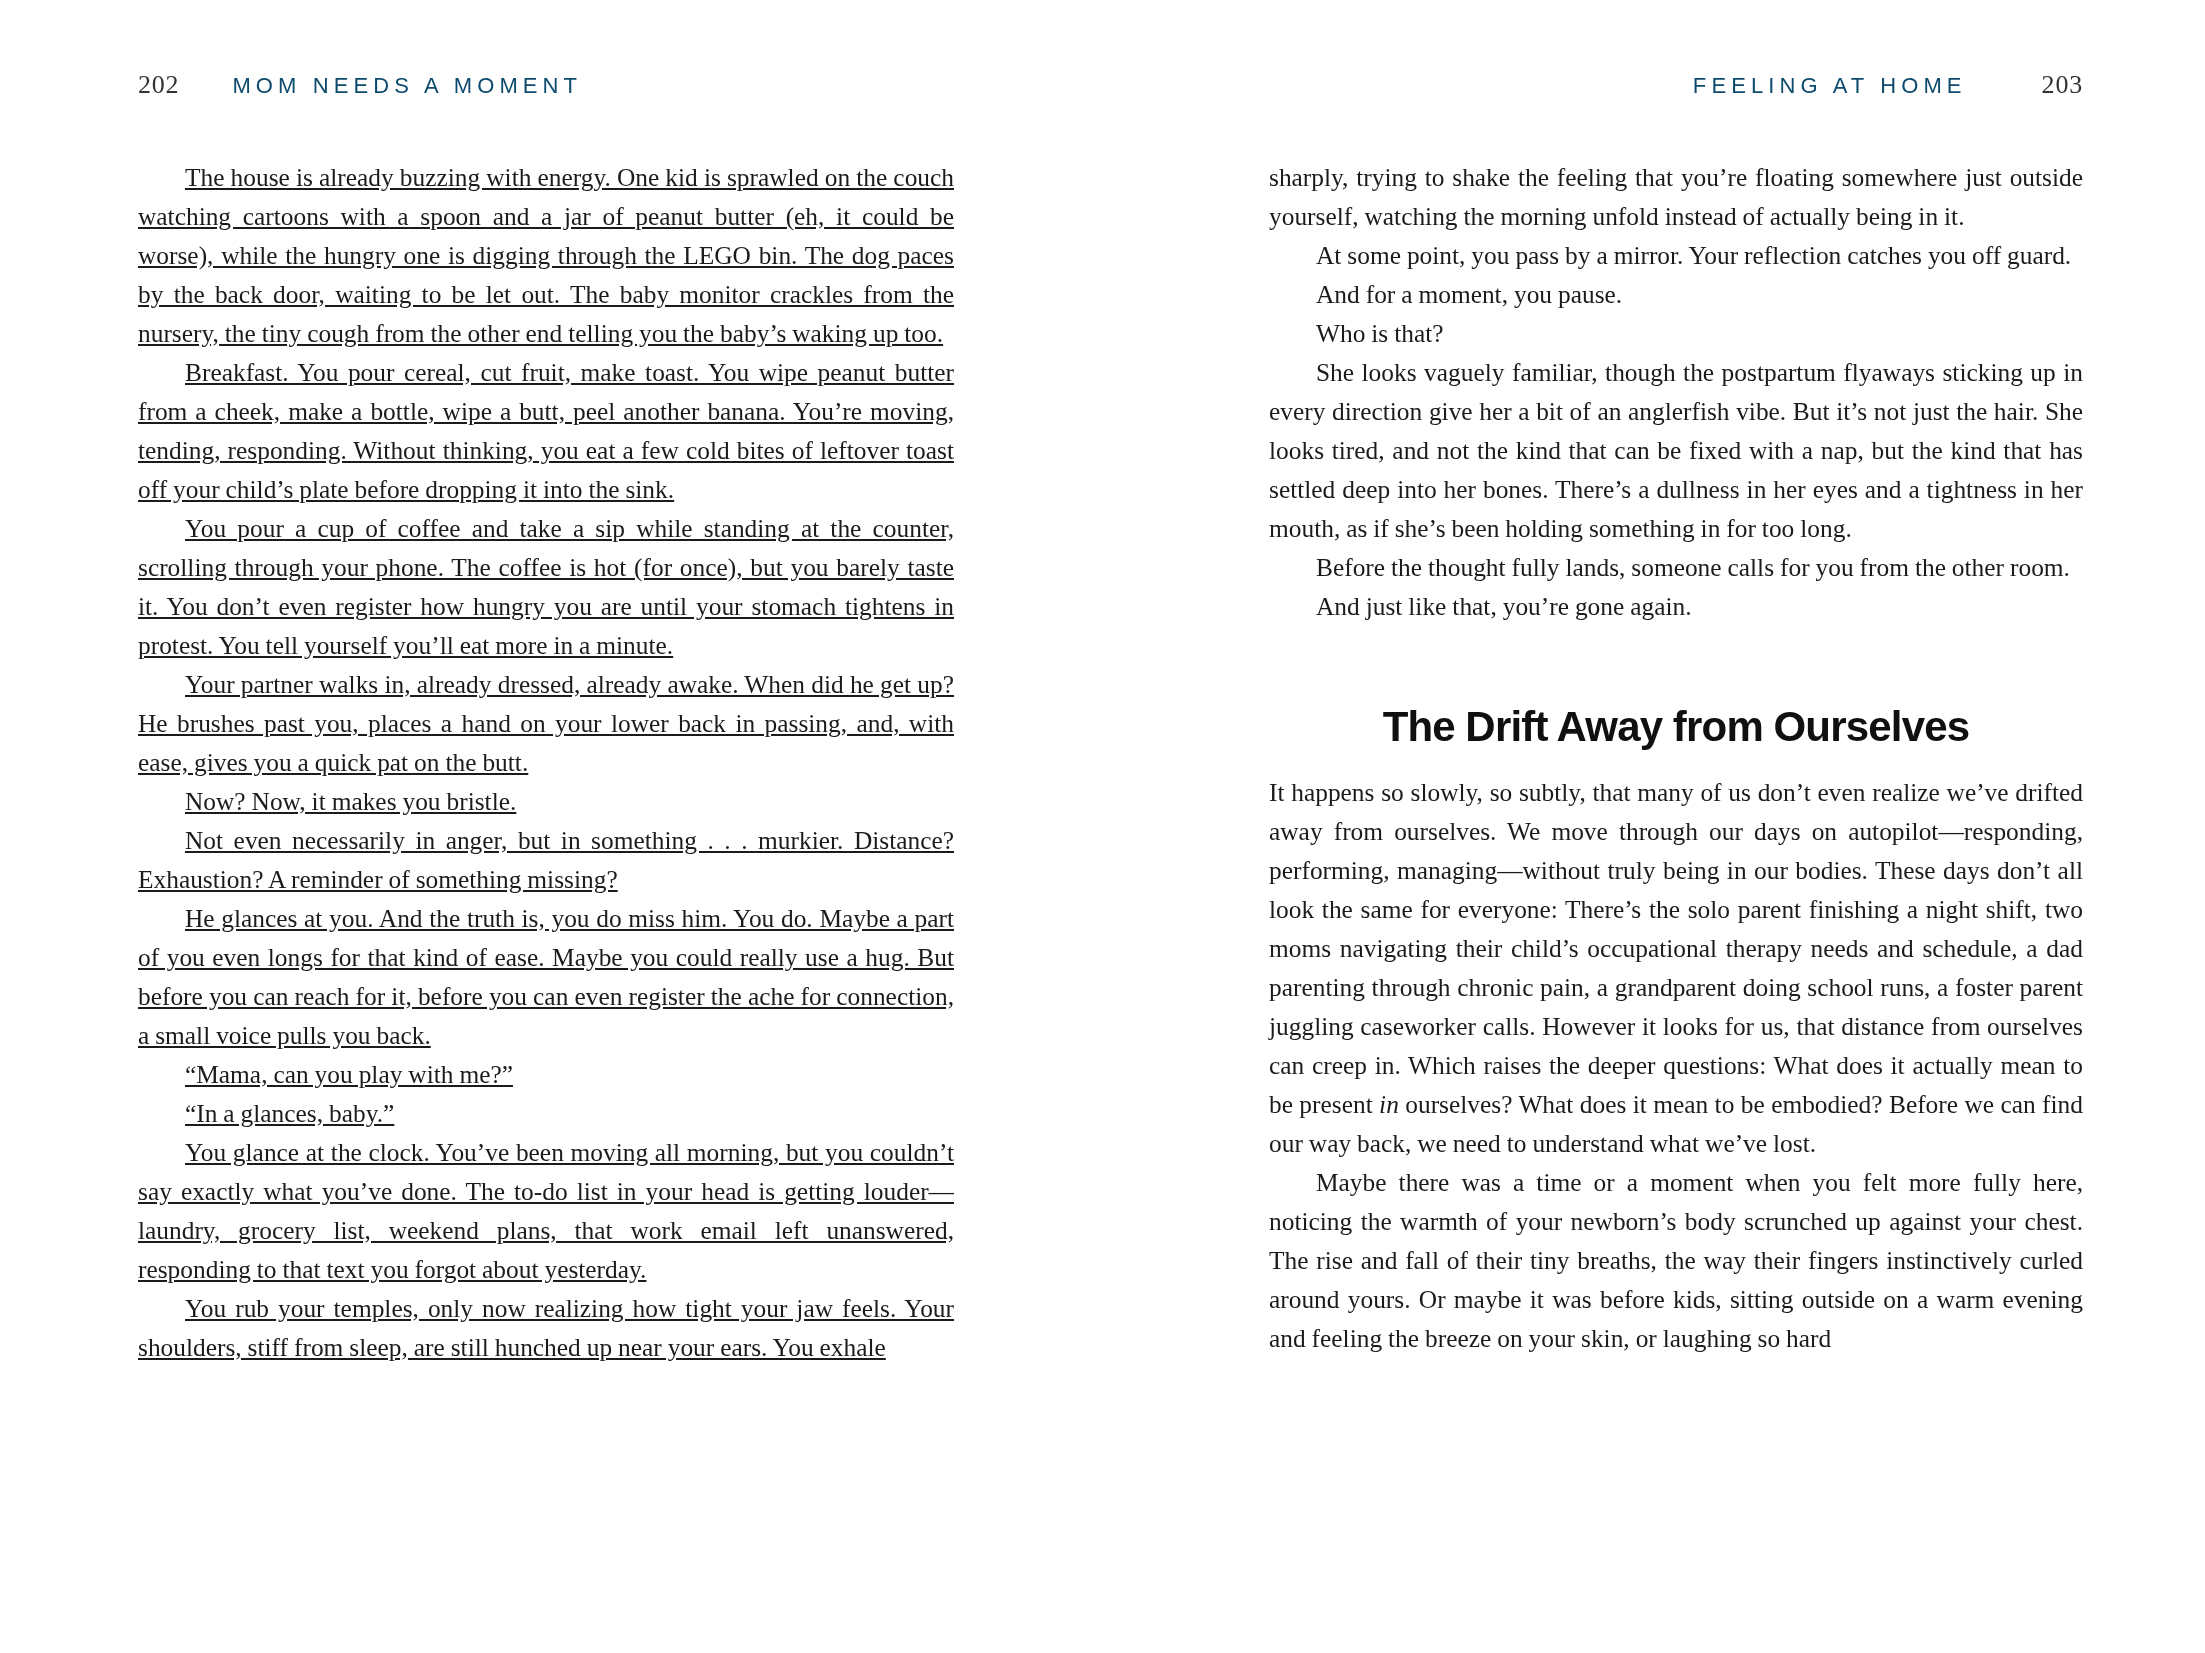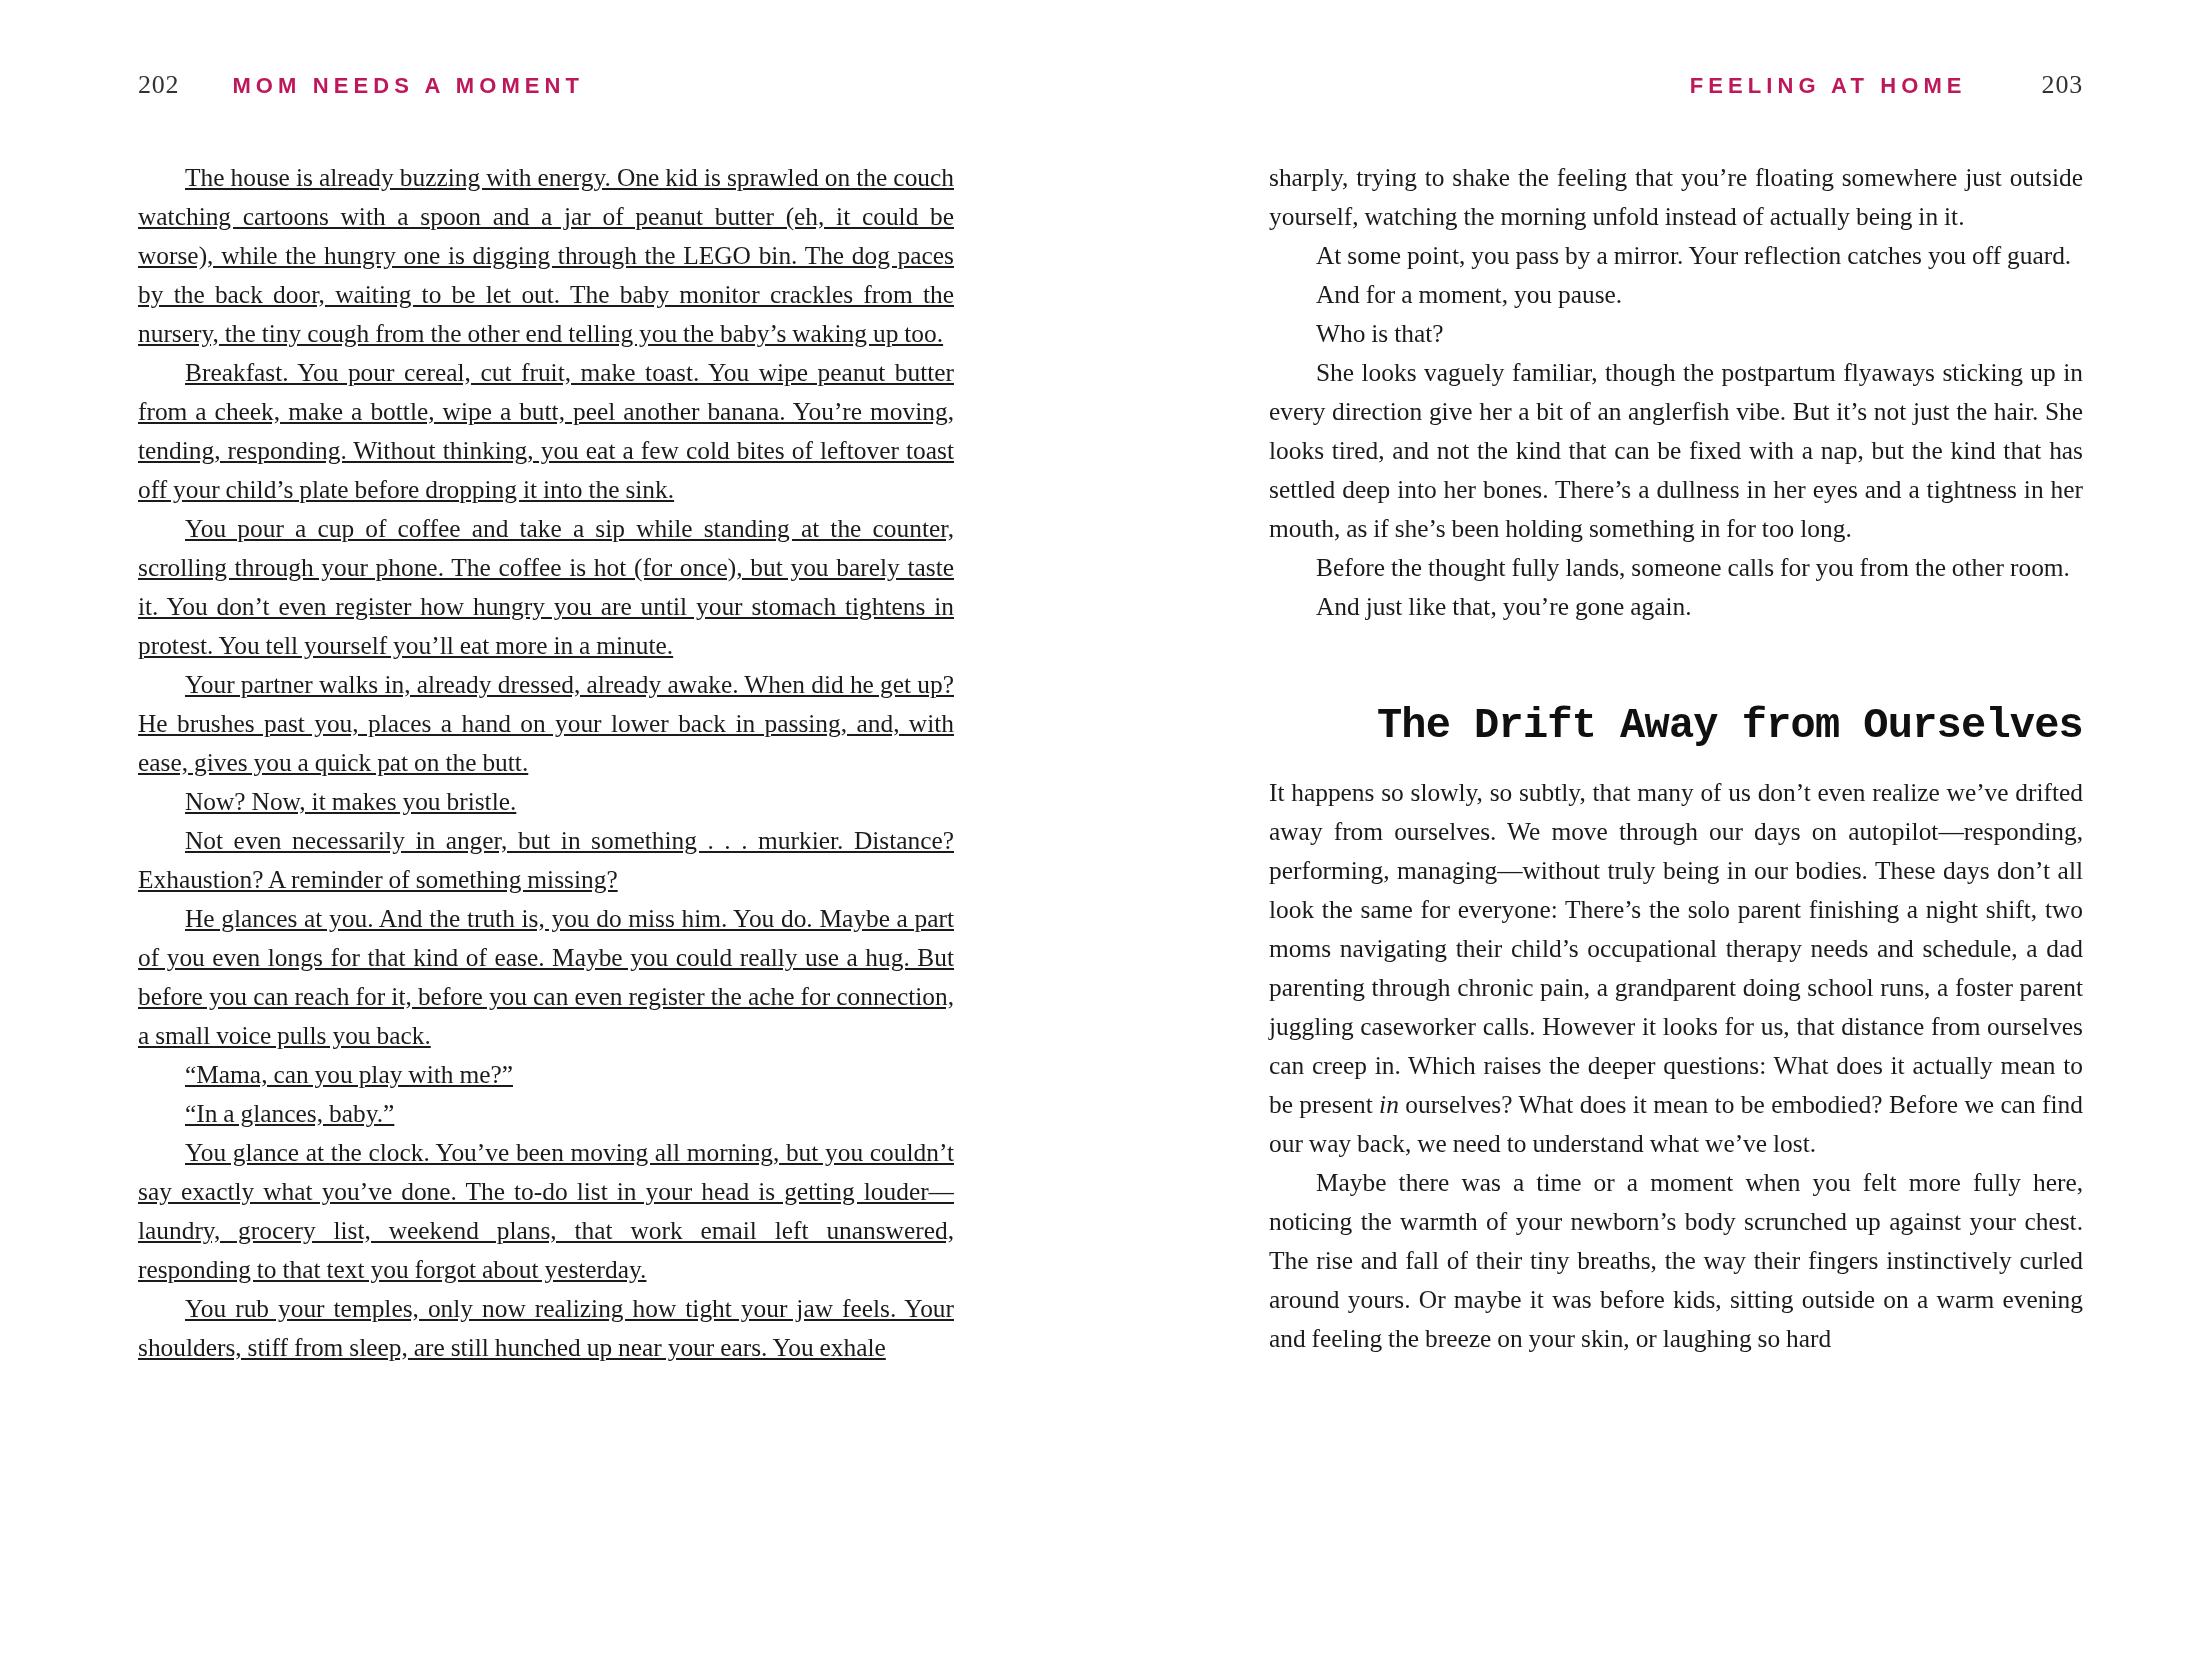--- a/index.html
+++ b/index.html
@@ -30,22 +30,22 @@
     font-family: "Liberation Serif", serif;
     font-size: 26px;
     color: #333333;
     letter-spacing: 0.8px;
     text-align: right;
   }
   .rh-title {
     font-family: "Liberation Sans", sans-serif;
     font-size: 22px;
     letter-spacing: 5.1px;
-    color: #be185d;
-    font-weight: 700;
+    color: #0c4a6e;
+    font-weight: 400;
   }
   .head-left  .rh-title { margin-left: 53px; }
   .head-right .pagenum  { margin-left: 75px; }
 
   
   .col {
     position: absolute;
     top: 158px;
     text-align: justify;
     font-size: 25.4px;
@@ -56,28 +56,28 @@
   .col-left  { left: 138px;  width: 816px; text-decoration: underline; }
   .col-right { left: 1269px; width: 814px; }
 
   .para {
     margin: 0;
   }
   .para.indent { text-indent: 47px; }
   .italic { font-style: italic; }
 
   .section-heading {
-    font-family: Liberation Mono, monospace;
+    font-family: Liberation Sans, sans-serif;
     font-weight: 700;
     font-size: 42px;
     letter-spacing: -0.8px;
     line-height: 49px;
     color: #101010;
     margin: 76px 0 22px 0;
-    text-align: right;
+    text-align: center;
     text-indent: 0;
   }
 </style>
 </head>
 <body>
 
 <div class="spread">
 
   <header class="head head-left">
     <span class="pagenum">202</span>

